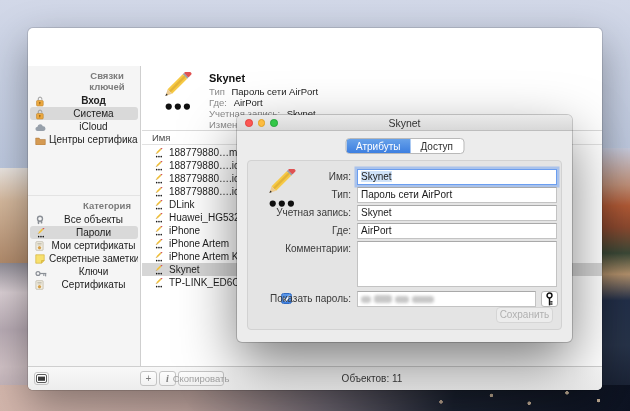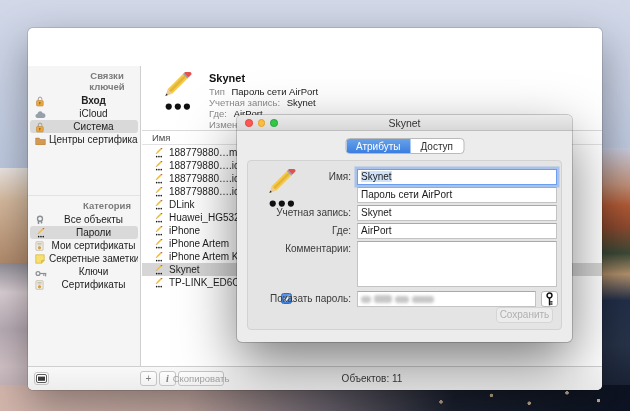--- a/index.html
+++ b/index.html
@@ -204,31 +204,31 @@
 <div class="window">
 
   <div class="sidebar">
     <div class="side-header">Связки ключей</div>
     <div class="side-item bold">
       <span class="icn"><svg width="10" height="11">
             <use href="#sym-lock-open"></use>
           </svg></span>
       <span>Вход</span>
     </div>
-    <div class="side-item">
-      <span class="icn"><svg width="11" height="8">
-            <use href="#sym-cloud"></use>
-          </svg></span>
-      <span>iCloud</span>
-    </div>
     <div class="side-item sel">
       <span class="icn"><svg width="10" height="11">
             <use href="#sym-lock-open"></use>
           </svg></span>
       <span>Система</span>
+    </div>
+    <div class="side-item">
+      <span class="icn"><svg width="11" height="8">
+            <use href="#sym-cloud"></use>
+          </svg></span>
+      <span>iCloud</span>
     </div>
     <div class="side-item">
       <span class="icn"><svg width="11" height="9">
             <use href="#sym-folder"></use>
           </svg></span>
       <span>Центры сертификации</span>
     </div>
 
     <div class="side-sep"></div>
     <div class="side-header">Категория</div>
@@ -277,26 +277,26 @@
             <use href="#sym-pencil"></use>
           </svg>
       </span>
       <div class="detail-text">
         <div class="detail-title">Skynet</div>
         <div class="d-row">
           <span class="lbl">Тип</span>
           <span class="val">Пароль сети AirPort</span>
         </div>
         <div class="d-row">
+          <span class="lbl">Где:</span>
+          <span class="val">AirPort</span>
+        </div>
+        <div class="d-row">
           <span class="lbl">Учетная запись:</span>
           <span class="val">Skynet</span>
-        </div>
-        <div class="d-row">
-          <span class="lbl">Где:</span>
-          <span class="val">AirPort</span>
         </div>
         <div class="d-row">
           <span class="lbl">Измен</span>
           <span class="val"></span>
         </div>
       </div>
     </div>
     <div class="list-header">Имя</div>
     <div class="rows">
       <div class="row">
@@ -399,20 +399,21 @@
       <svg width="44" height="40">
           <use href="#sym-pencil"></use>
         </svg>
     </span>
 
     <div class="f-label" style="top:10px">Имя:</div>
     <div class="f-field focused" style="top:8px">
       <span class="seltext">Skynet</span>
     </div>
 
+    <div class="f-label" style="top:28px">Тип:</div>
     <div class="f-field" style="top:26px">Пароль сети AirPort</div>
 
     <div class="f-label" style="top:46px">Учетная запись:</div>
     <div class="f-field" style="top:44px">Skynet</div>
 
     <div class="f-label" style="top:64px">Где:</div>
     <div class="f-field" style="top:62px">AirPort</div>
 
     <div class="f-label" style="top:82px">Комментарии:</div>
     <div class="f-field f-area" style="top:80px"></div>

